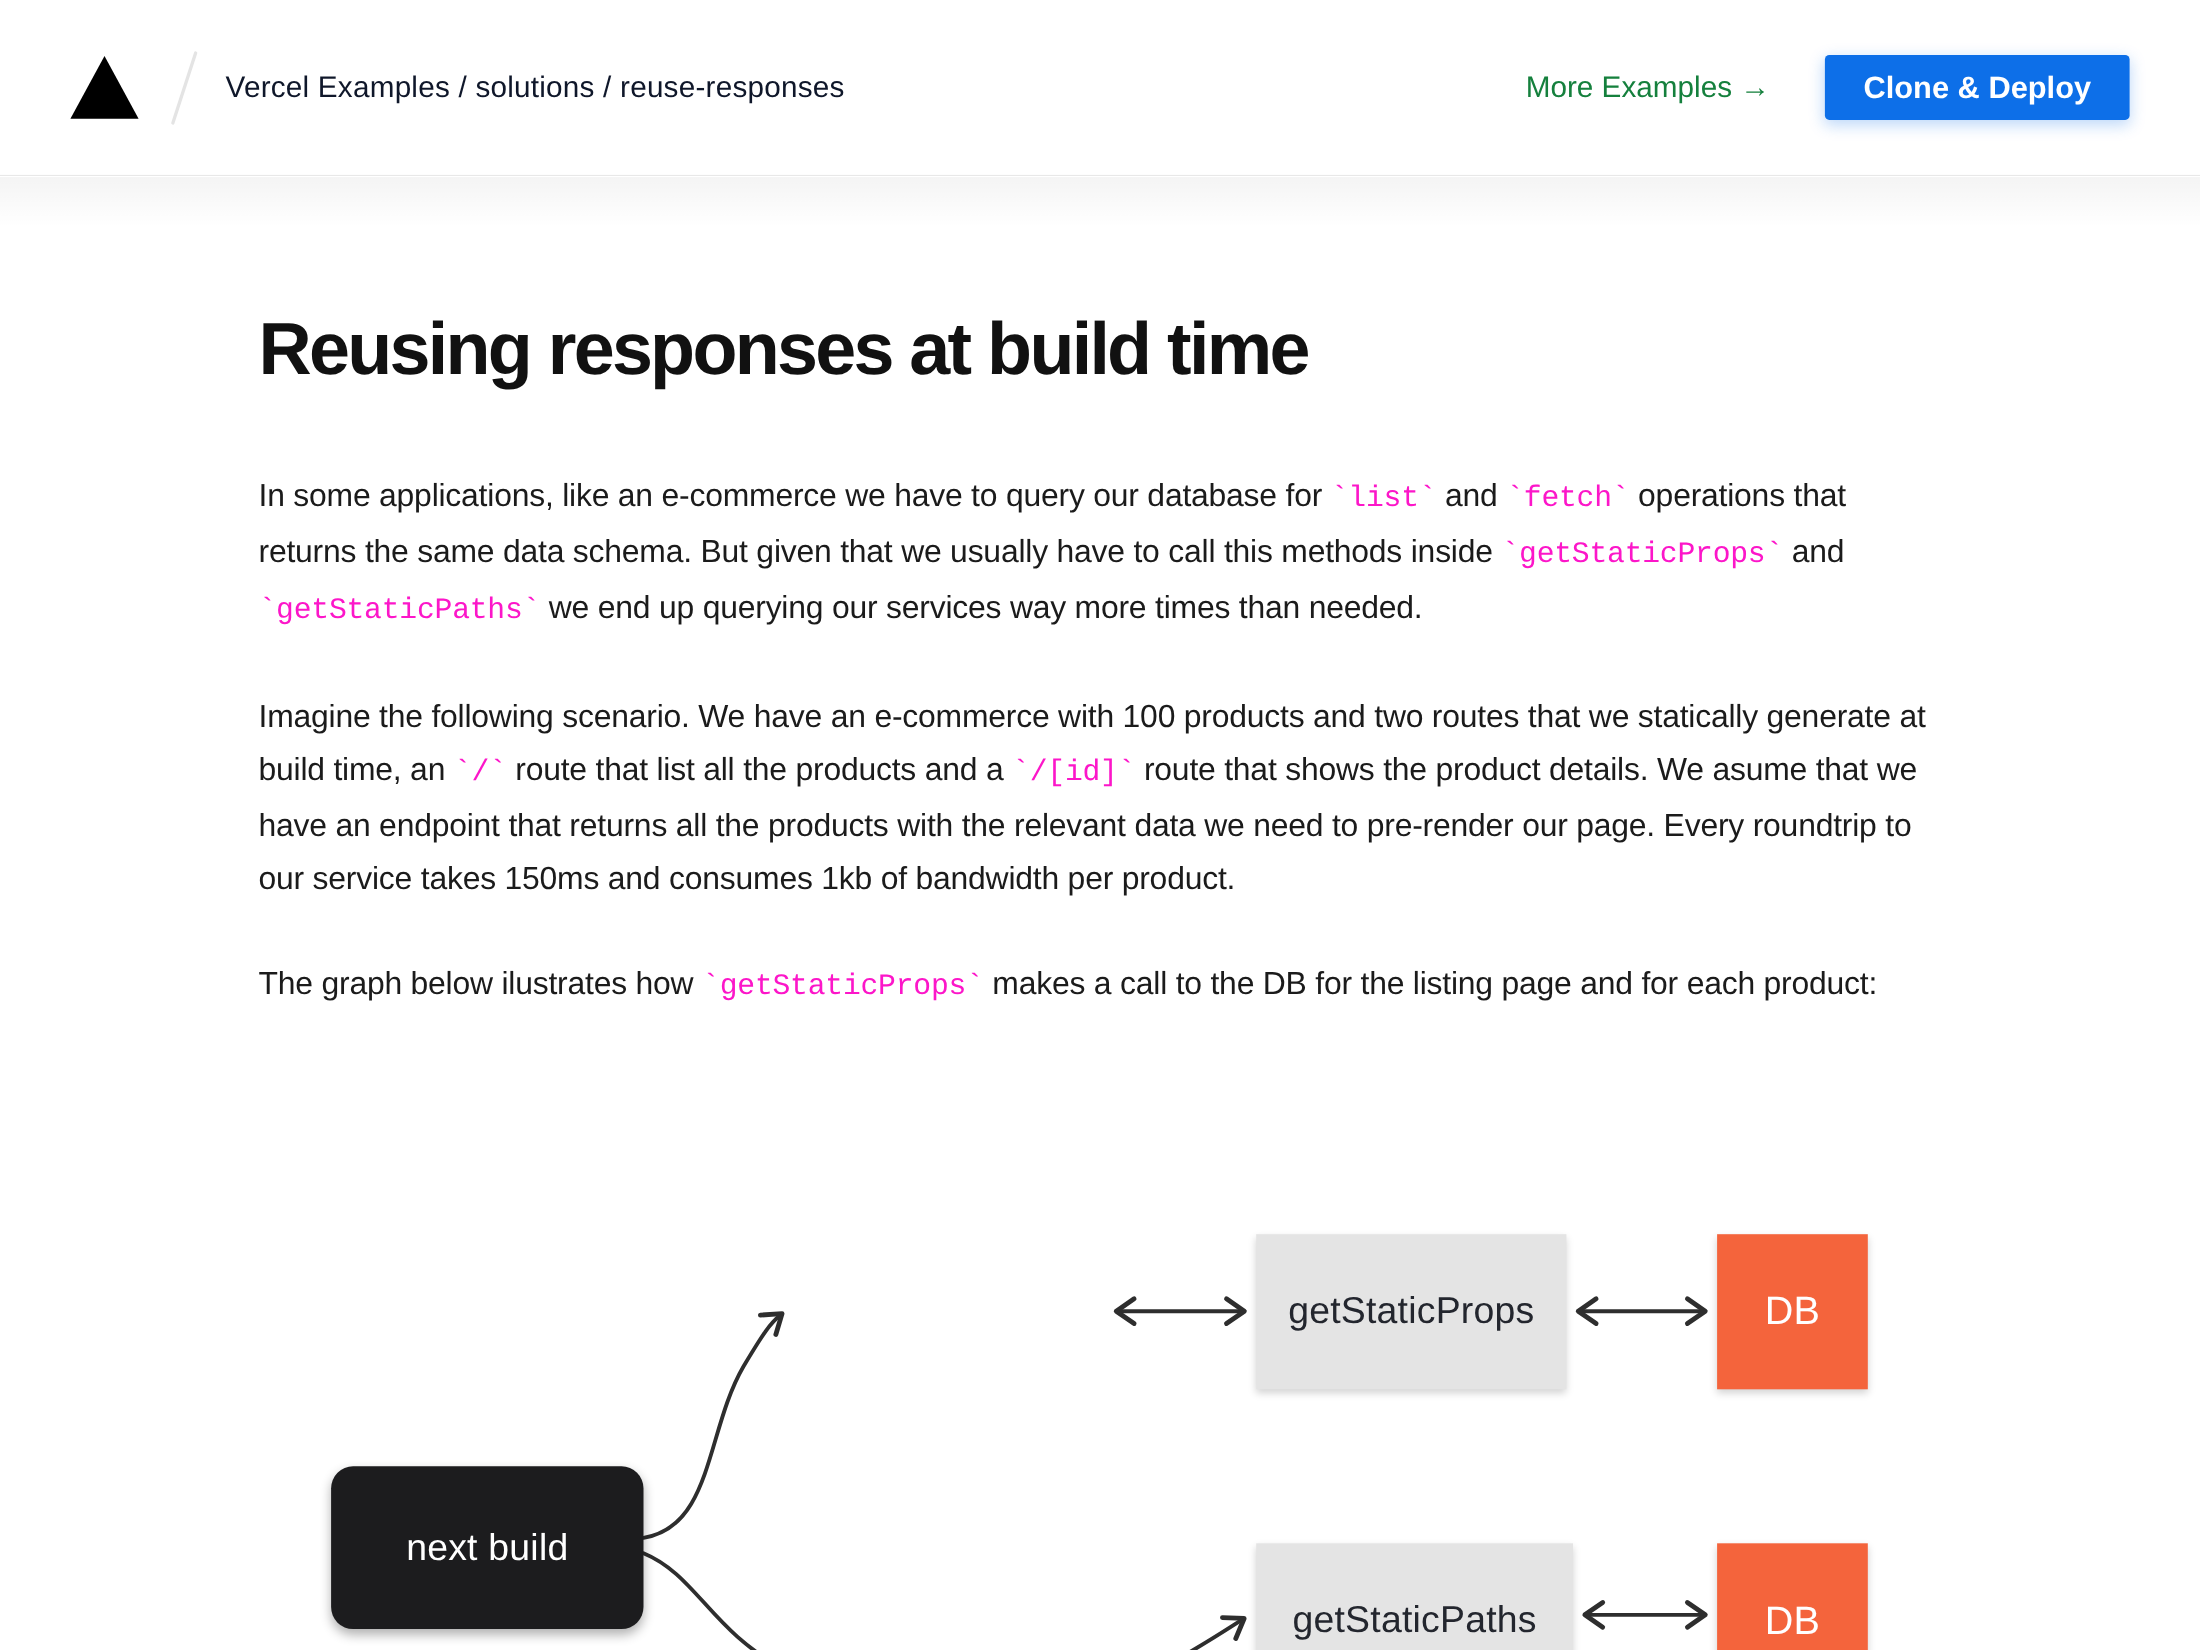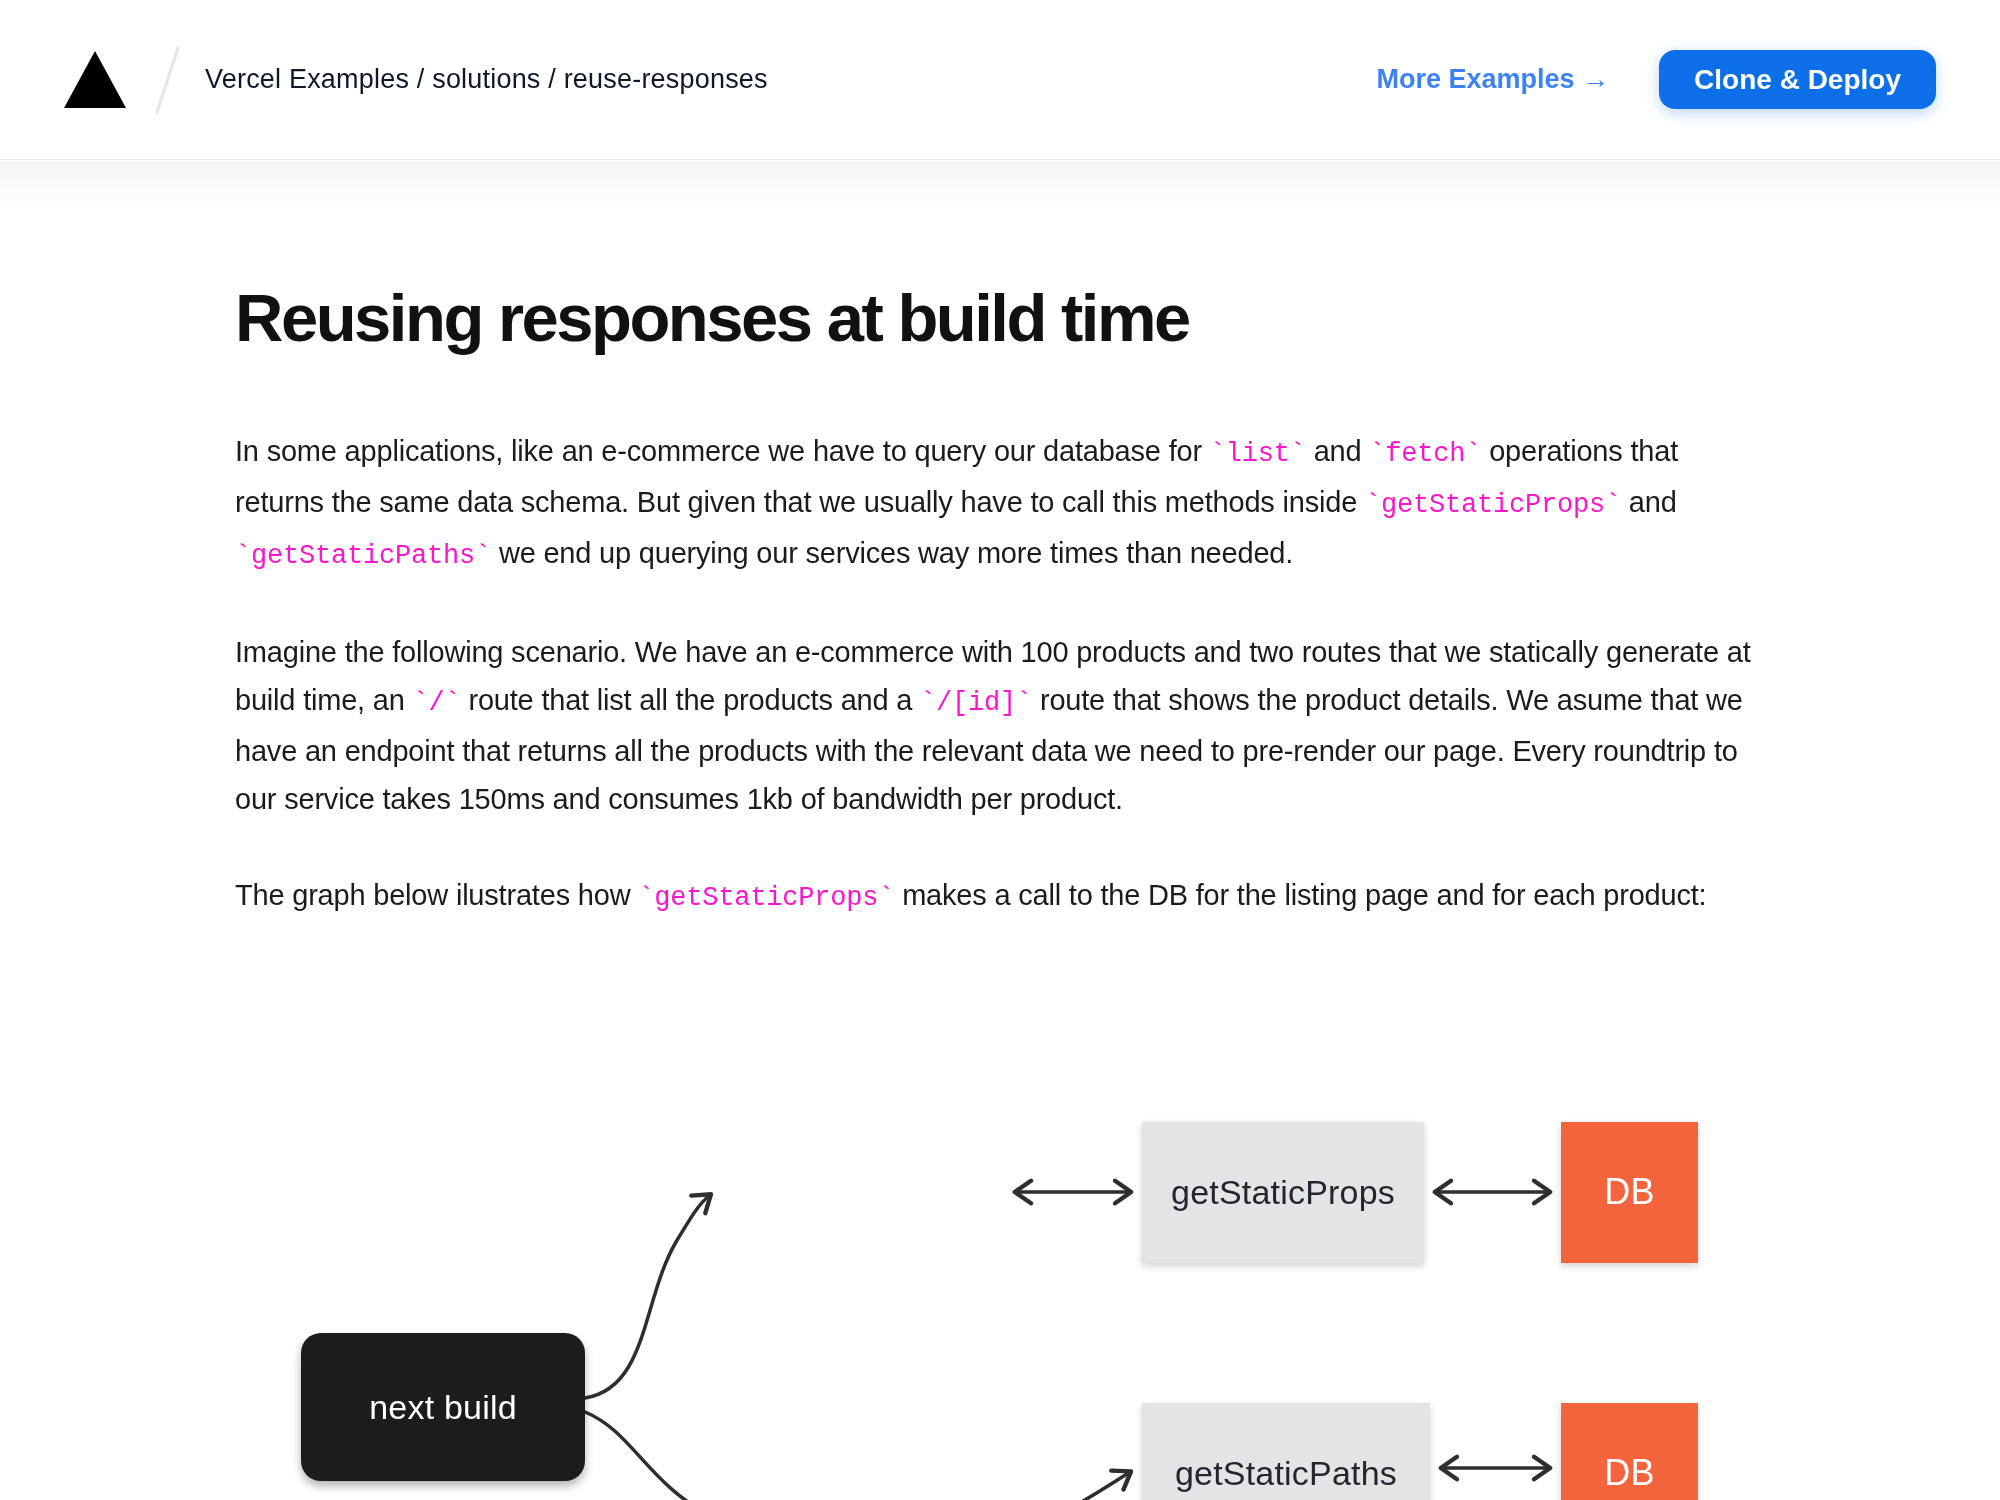--- a/index.html
+++ b/index.html
@@ -22,23 +22,23 @@
     width:0; height:0; border-left:31px solid transparent;
     border-right:31px solid transparent; border-bottom:57px solid #000;
     cursor:pointer;
   }
   .crumb-slash {
     width:3px; height:70px; background:#e4e4e4; transform:rotate(18deg);
     margin:0 36px 0 40px; border-radius:2px;
   }
   .breadcrumb { font-size:27px; color:#0f172a; letter-spacing:0.2px; cursor:pointer; }
   .header-right { margin-left:auto; display:flex; align-items:center; gap:50px; }
-  .more-link { font-size:27px; font-weight:700; color:#3b82f6; cursor:pointer;margin-left:47px; }
+  .more-link { font-size:27px; font-weight:400; color:#15803d; cursor:pointer;margin-left:47px; }
   .clone-btn {
-    height:59px; padding:0 35px; border:none; border-radius:16px;
+    height:59px; padding:0 35px; border:none; border-radius:4px;
     background:#0d6fe8; color:#fff; font-family:inherit; font-size:28px; font-weight:700;
     cursor:pointer; box-shadow:0 4px 14px rgba(13,111,232,0.28);
   }
 
   
   .article { width:1530px; margin:0 auto; padding-top:110px; }
   .article h1 {
     font-size:67px; line-height:95px; font-weight:700; letter-spacing:-2.5px;
     color:#111; margin:0 0 62px;
   }

